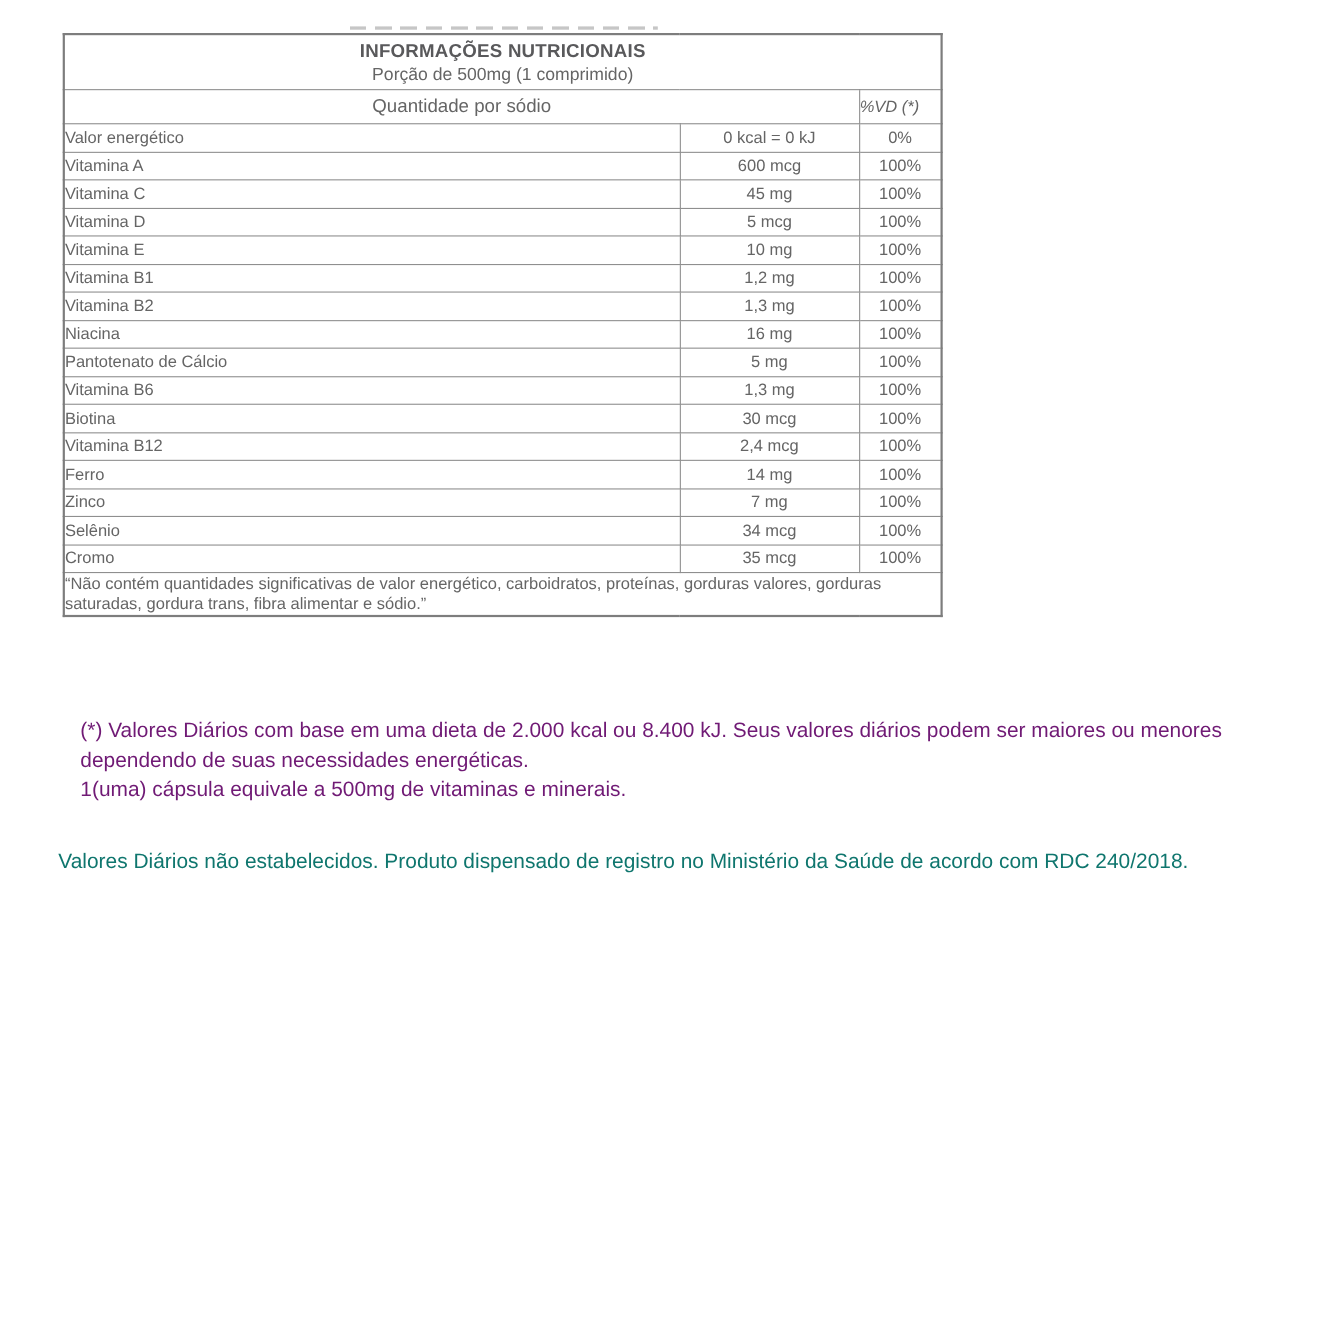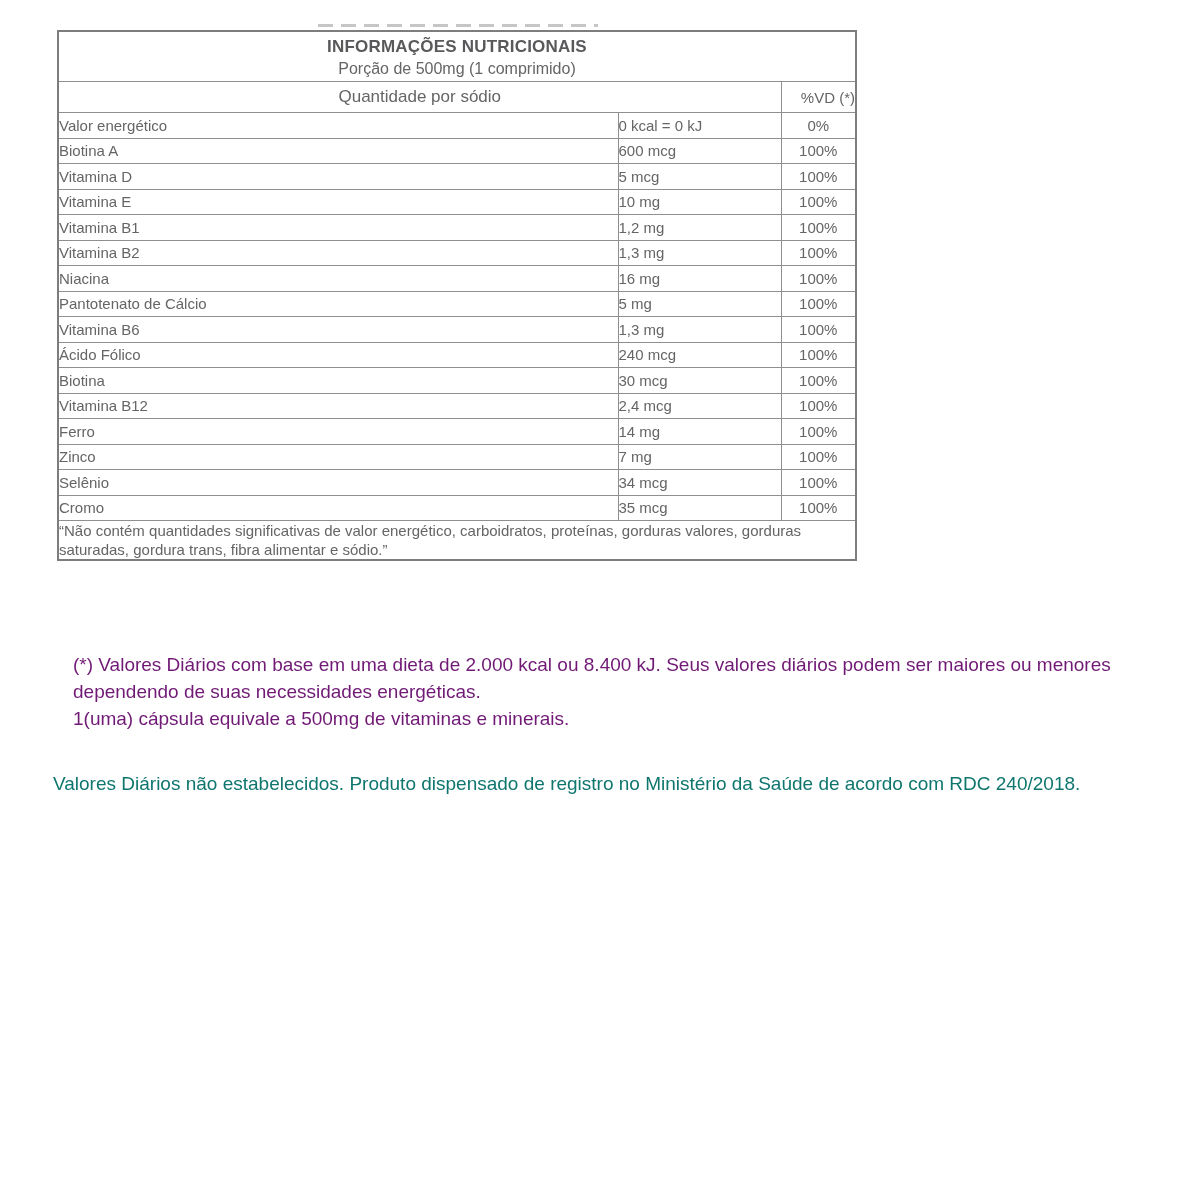--- a/index.html
+++ b/index.html
@@ -51,25 +51,25 @@
     line-height: 22px;
   }
   .t-sub {
     font-size: 16px;
     color: #656565;
     line-height: 19px;
     margin-top: 1px;
   }
 
   td.qty-hdr { height: 30px; text-align: center; font-size: 17px; }
-  td.vd-hdr  { text-align: right; font-size: 15px; }
+  td.vd-hdr  { text-align: left; font-size: 15px; font-style: italic; }
 
   tr.data-row td { height: 24.5px; font-size: 15px; }
   td.cell-name { padding-left: 10px; }
-  td.cell-amt  { text-align: left; padding-right: 10px; }
+  td.cell-amt  { text-align: center; padding-right: 10px; }
   td.cell-vd   { text-align: center; }
 
   td.footnote {
     font-size: 15px;
     line-height: 19px;
     padding: 5px 16px 7px 9px;
     text-align: left;
   }
 
   .notes {
@@ -119,22 +119,27 @@
         <td colspan="2" class="qty-hdr">Quantidade por sódio</td>
         <td class="vd-hdr">%VD (*)</td>
       </tr>
 
       <tr class="data-row">
         <td class="cell-name">Valor energético</td>
         <td class="cell-amt">0 kcal = 0 kJ</td>
         <td class="cell-vd">0%</td>
       </tr>
       <tr class="data-row">
-        <td class="cell-name">Biotina A</td>
+        <td class="cell-name">Vitamina A</td>
         <td class="cell-amt">600 mcg</td>
+        <td class="cell-vd">100%</td>
+      </tr>
+      <tr class="data-row">
+        <td class="cell-name">Vitamina C</td>
+        <td class="cell-amt">45 mg</td>
         <td class="cell-vd">100%</td>
       </tr>
       <tr class="data-row">
         <td class="cell-name">Vitamina D</td>
         <td class="cell-amt">5 mcg</td>
         <td class="cell-vd">100%</td>
       </tr>
       <tr class="data-row">
         <td class="cell-name">Vitamina E</td>
         <td class="cell-amt">10 mg</td>
@@ -156,25 +161,20 @@
         <td class="cell-vd">100%</td>
       </tr>
       <tr class="data-row">
         <td class="cell-name">Pantotenato de Cálcio</td>
         <td class="cell-amt">5 mg</td>
         <td class="cell-vd">100%</td>
       </tr>
       <tr class="data-row">
         <td class="cell-name">Vitamina B6</td>
         <td class="cell-amt">1,3 mg</td>
-        <td class="cell-vd">100%</td>
-      </tr>
-      <tr class="data-row">
-        <td class="cell-name">Ácido Fólico</td>
-        <td class="cell-amt">240 mcg</td>
         <td class="cell-vd">100%</td>
       </tr>
       <tr class="data-row">
         <td class="cell-name">Biotina</td>
         <td class="cell-amt">30 mcg</td>
         <td class="cell-vd">100%</td>
       </tr>
       <tr class="data-row">
         <td class="cell-name">Vitamina B12</td>
         <td class="cell-amt">2,4 mcg</td>

